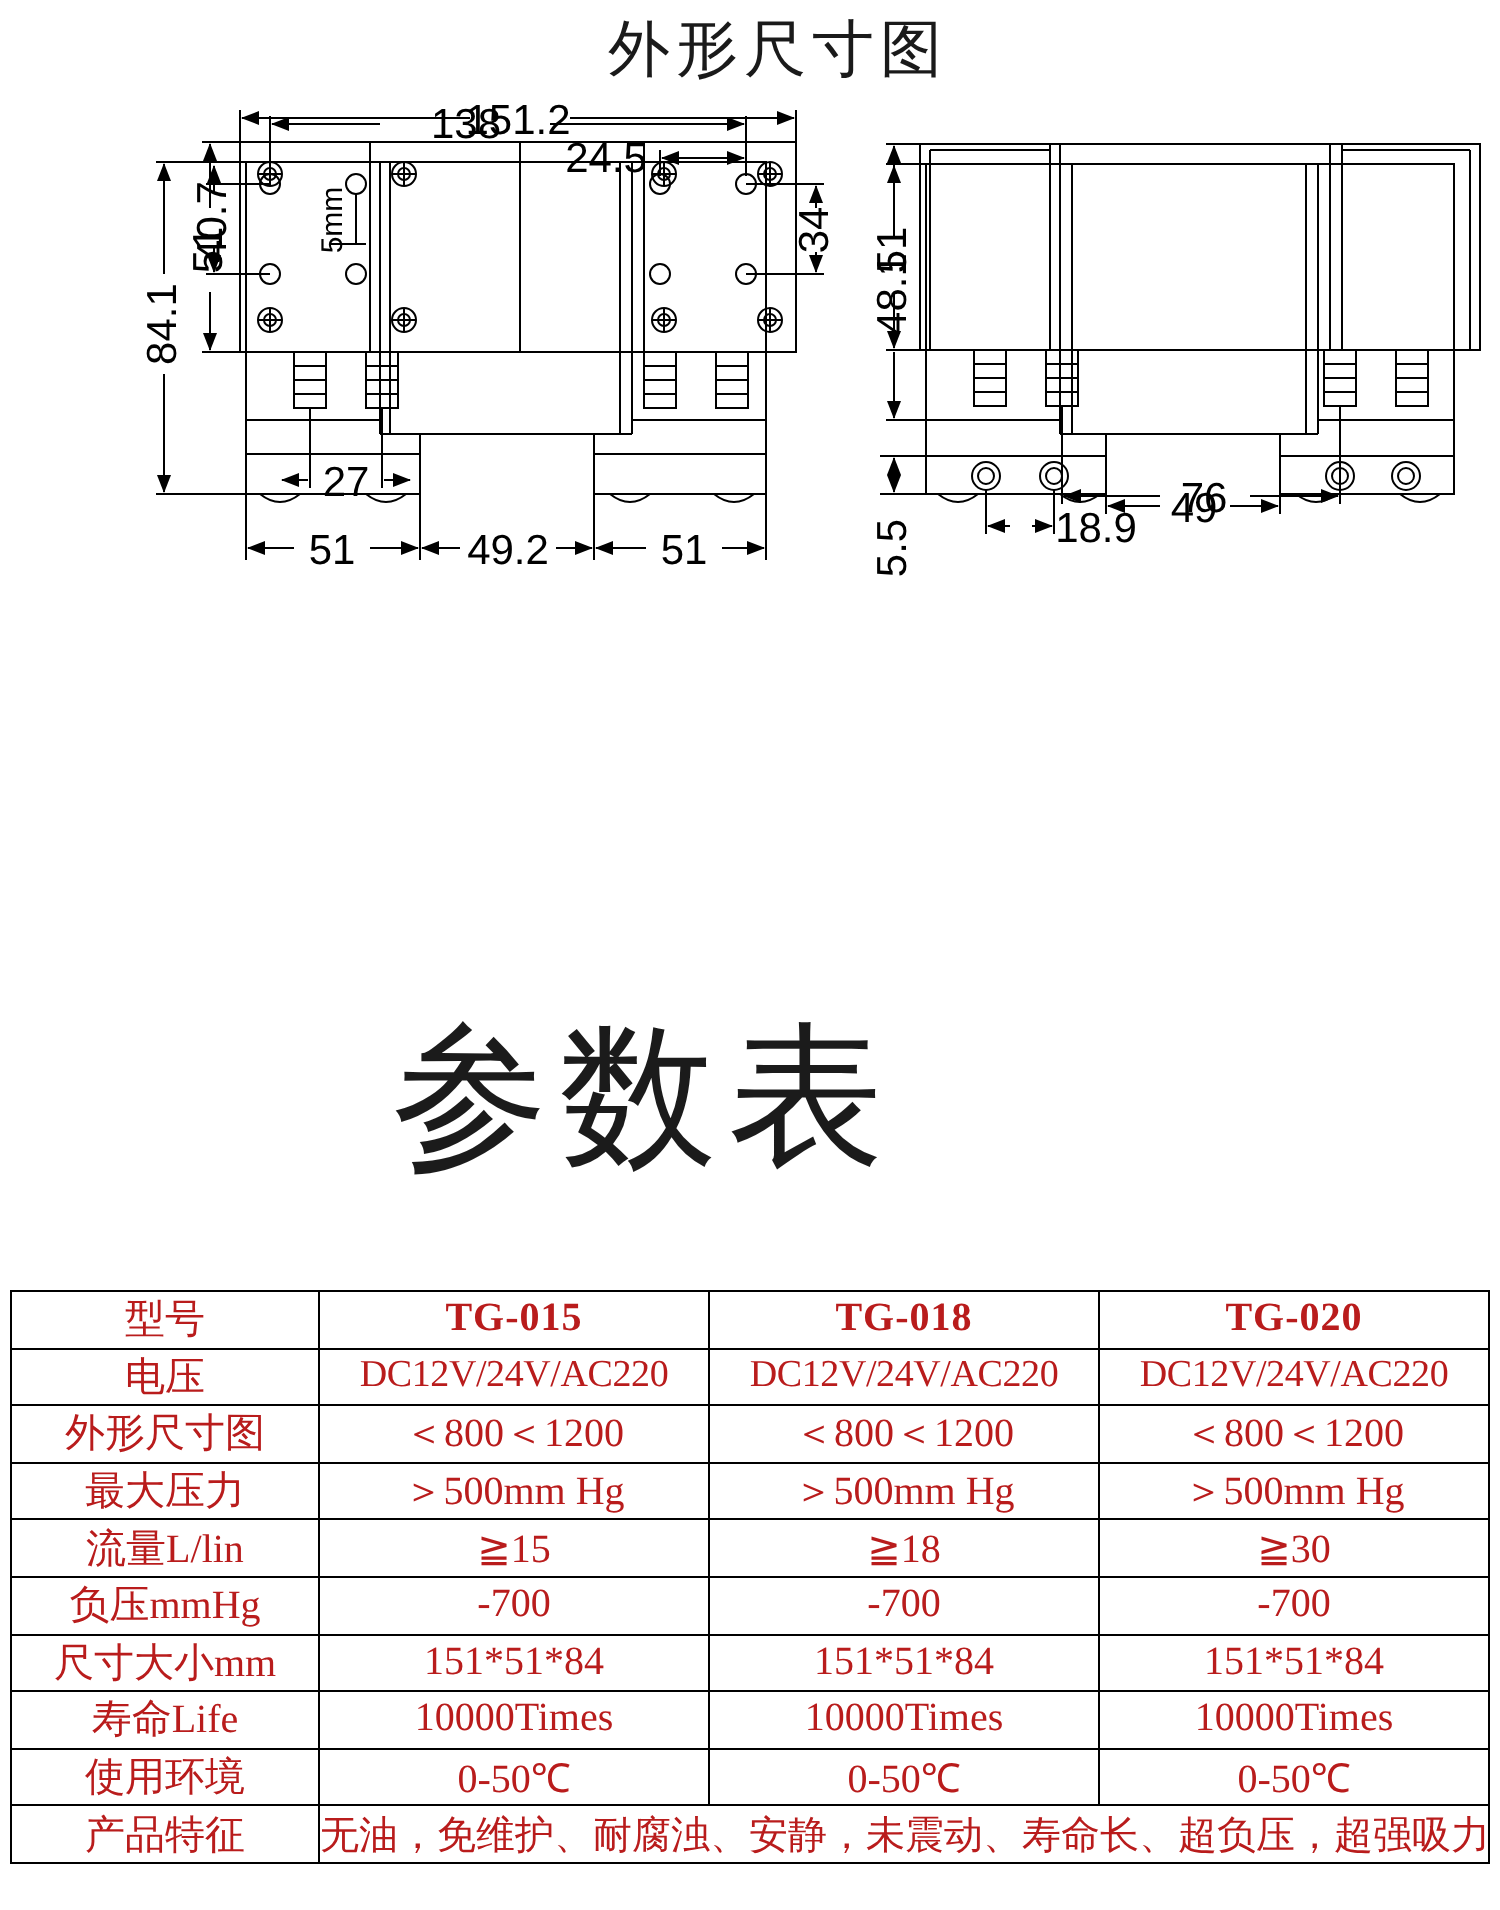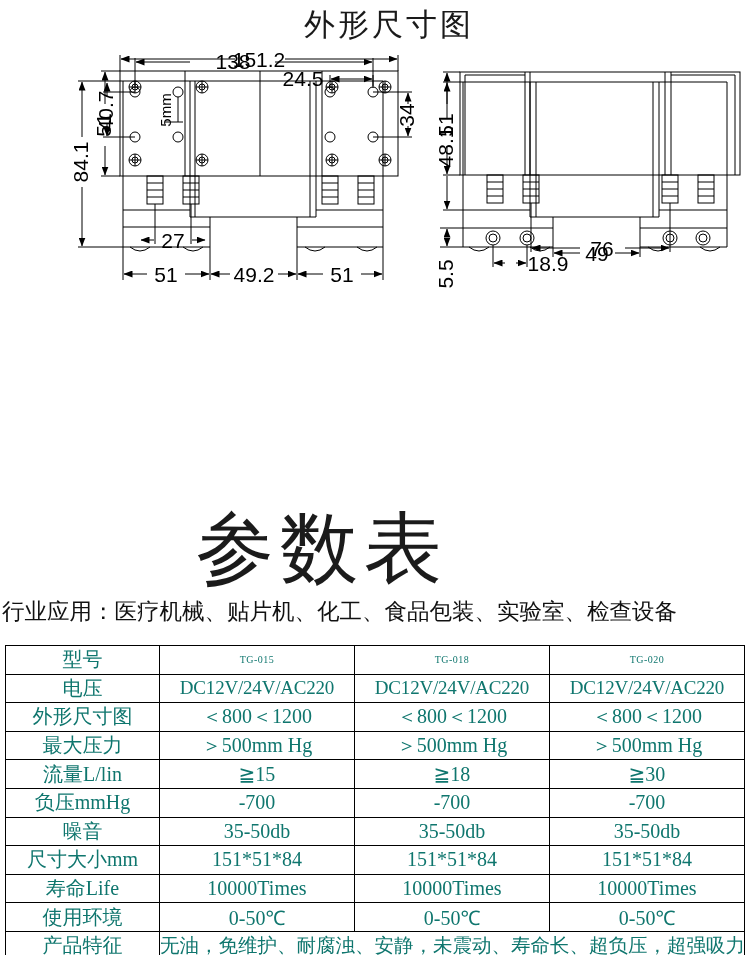--- a/index.html
+++ b/index.html
@@ -54,32 +54,33 @@
     table-layout:fixed;
     font-family:"Liberation Serif", serif;
   }
   .spec-table td{
     border:1.4px solid #000;
     text-align:center;
     vertical-align:middle;
     padding:0;
     height:27.6px;
     font-size:20px;
-    color:#0f766e;
+    color:#b91c1c;
     white-space:nowrap;
     overflow:hidden;
   }
   .spec-table td.lbl{
     width:153px;
     font-size:20px;
   }
   .spec-table td.val{width:194px;}
   .spec-table tr.model td.val{
-    font-size:10px;
+    font-size:20px;
     letter-spacing:.5px;
+    font-weight:bold;
   }
   .spec-table td.val.voltage{font-size:19px;letter-spacing:-0.2px;}
   .spec-table td.feat{
     font-size:19.5px;
     letter-spacing:0px;
   }
 </style>
 </head>
 <body>
 
@@ -361,21 +362,20 @@
         <text x="0" y="0" transform="translate(418,105) rotate(-90)">48.1</text>
         <text x="0" y="0" transform="translate(418,232) rotate(-90)">5.5</text>
         <text x="513" y="229">18.9</text>
         <text x="562" y="219">49</text>
       </g>
     </svg>
   </div>
 
   <div class="param-title">参数表</div>
 
-  <div class="industry-line">行业应用：医疗机械、贴片机、化工、食品包装、实验室、检查设备</div>
 
   <table class="spec-table">
     <tbody>
       <tr class="model">
         <td class="lbl">型号</td>
         <td class="val">TG-015</td>
         <td class="val">TG-018</td>
         <td class="val">TG-020</td>
       </tr>
 
@@ -407,26 +407,20 @@
         <td class="val">≧30</td>
       </tr>
 
       <tr>
         <td class="lbl">负压mmHg</td>
         <td class="val">-700</td>
         <td class="val">-700</td>
         <td class="val">-700</td>
       </tr>
 
-      <tr>
-        <td class="lbl">噪音</td>
-        <td class="val">35-50db</td>
-        <td class="val">35-50db</td>
-        <td class="val">35-50db</td>
-      </tr>
 
       <tr>
         <td class="lbl">尺寸大小mm</td>
         <td class="val">151*51*84</td>
         <td class="val">151*51*84</td>
         <td class="val">151*51*84</td>
       </tr>
 
       <tr>
         <td class="lbl">寿命Life</td>

